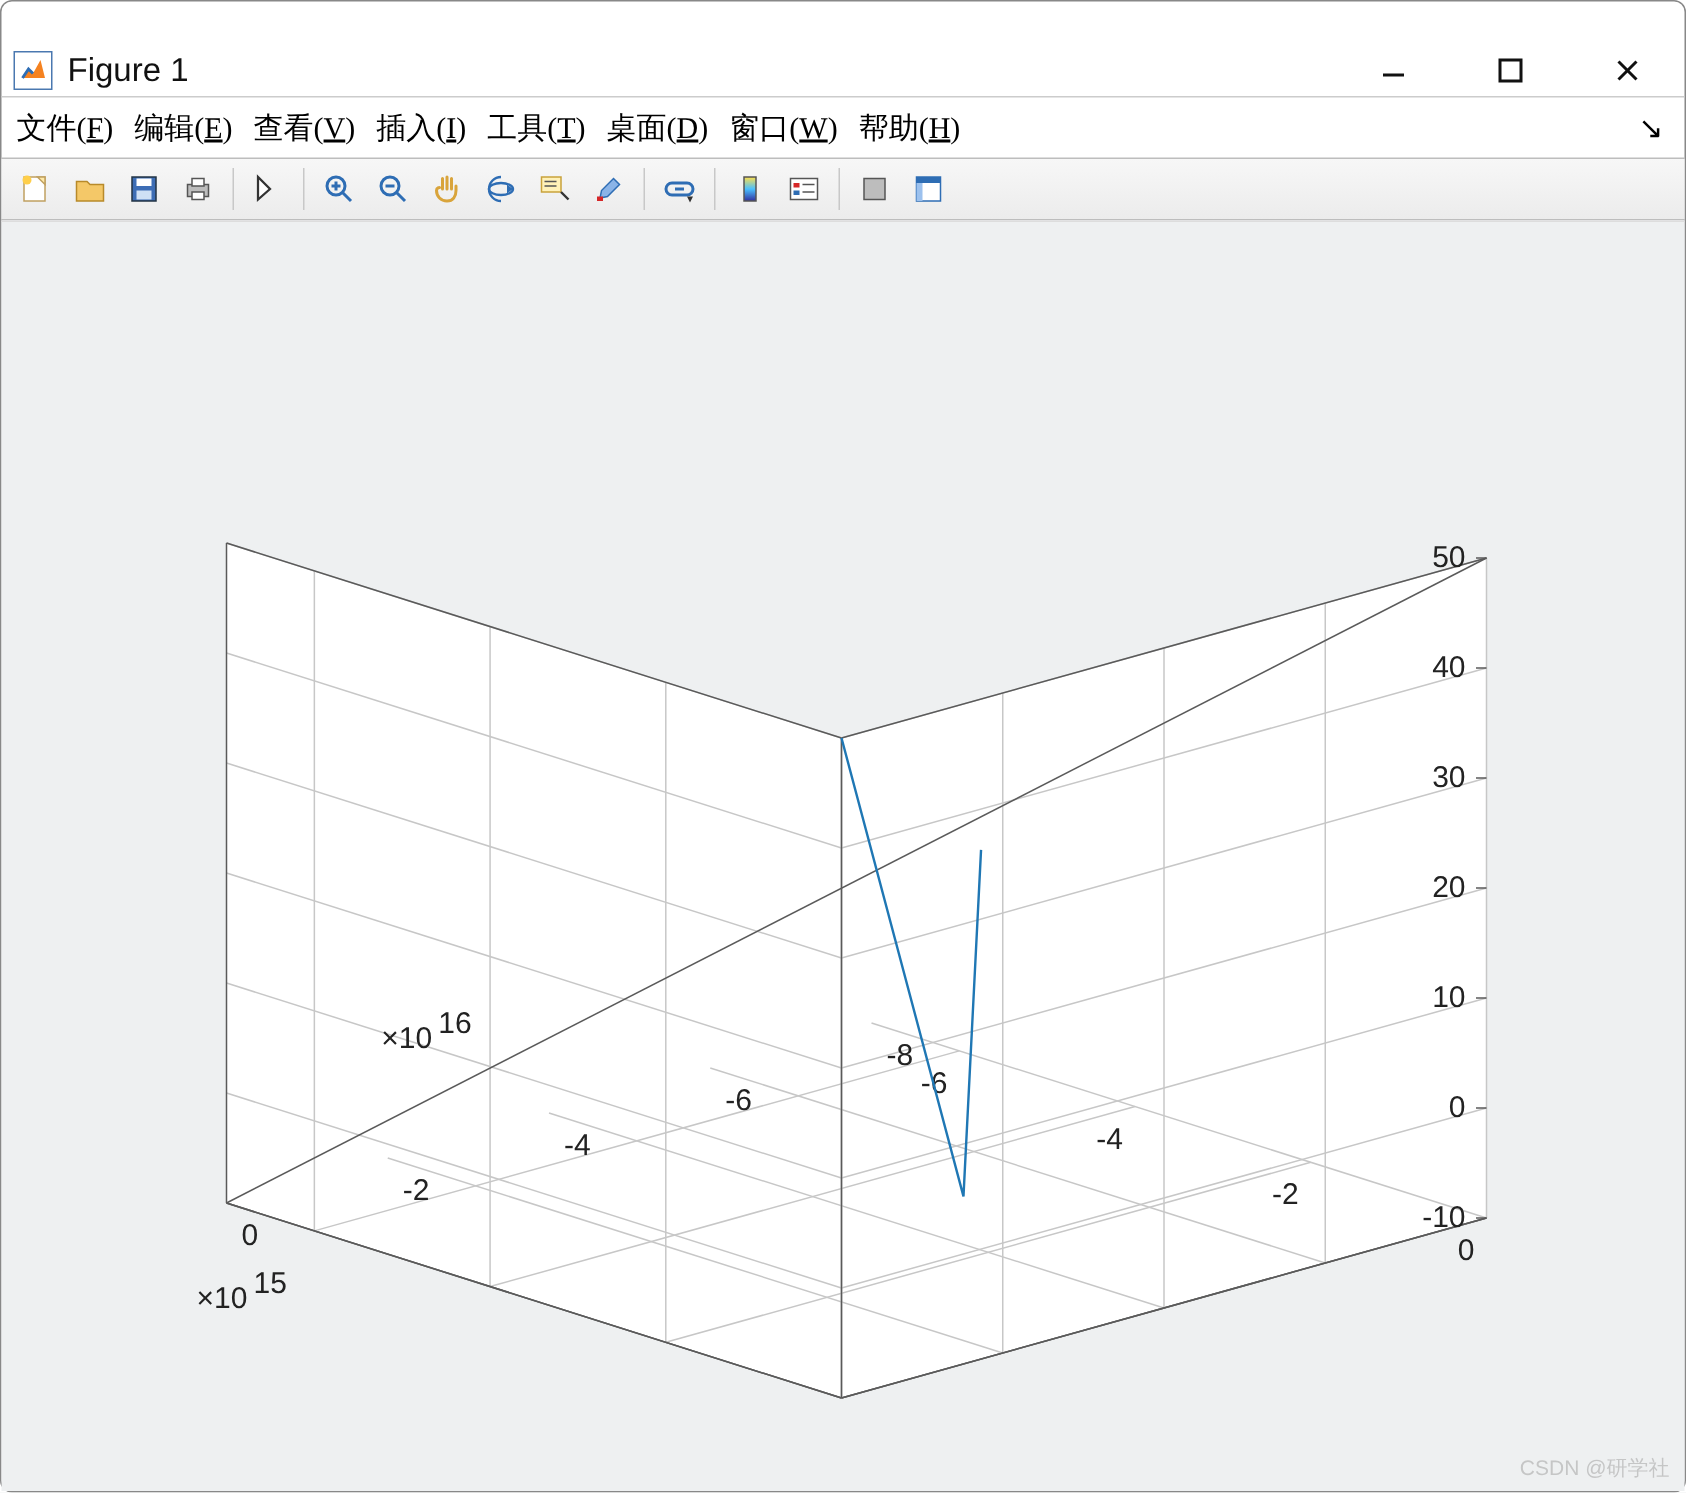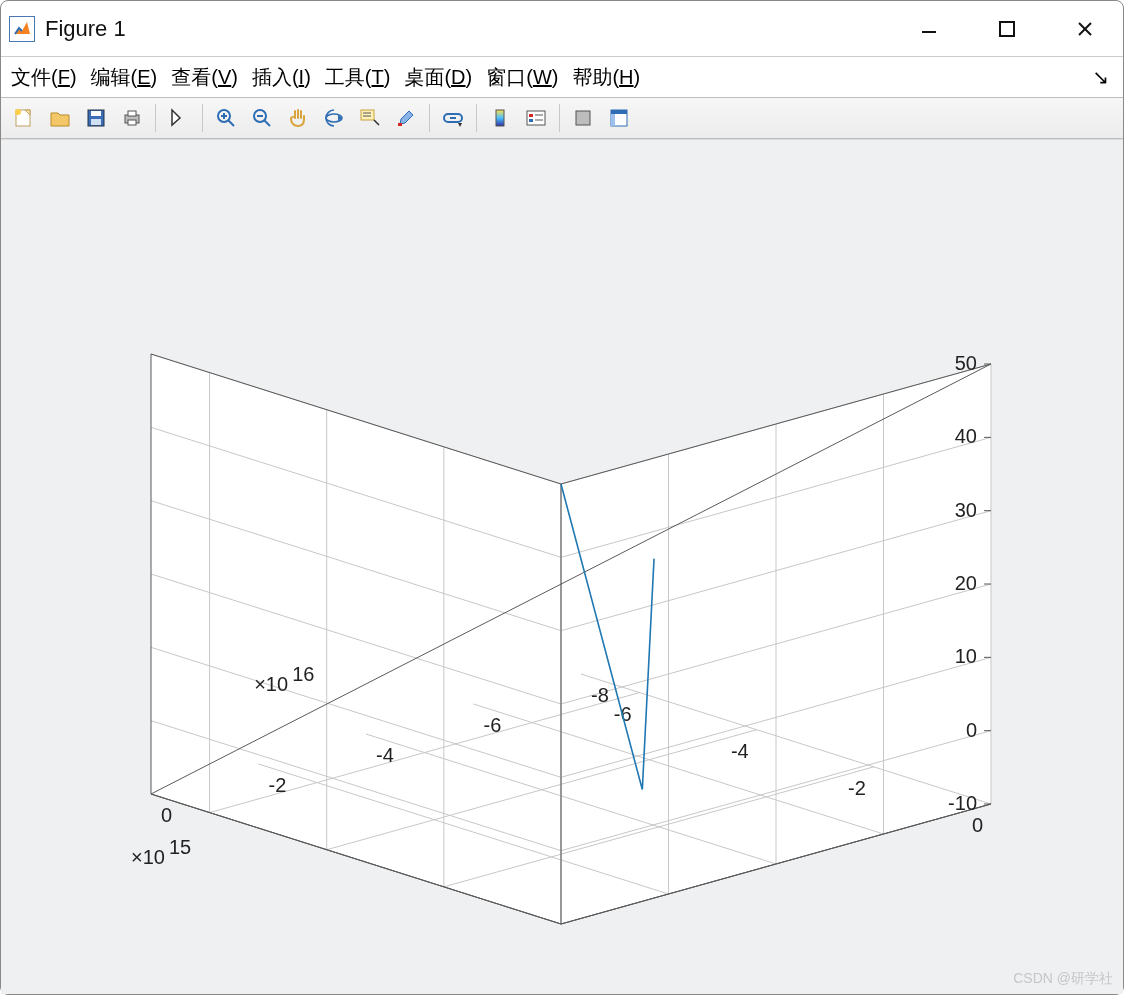--- a/index.html
+++ b/index.html
@@ -12,45 +12,47 @@
     }
     .window {
       width: 100%; height: 100%;
       border: 1px solid #888;
       border-radius: 8px;
       display: flex; flex-direction: column;
       background:#fff;
     }
     
     .titlebar {
-      height: 56px;
+      height: 36px;
       display: flex; align-items: center;
       padding: 0 12px 0 8px;
       border-bottom: 1px solid #ccc;
       font-size: 22px;
       color:#111;
+      margin-top:28px;
     }
     .titlebar .app-icon {
       width: 26px; height: 26px;
       margin-right: 10px;
       display:inline-flex; align-items:center; justify-content:center;
       border:1px solid #4a78b0;
       background:#fff;
     }
     .titlebar .title { flex: 1; }
     .titlebar .winbtns { display:flex; gap: 38px; margin-right:6px;}
     .titlebar .winbtn { width:40px; height:30px; display:flex;align-items:center;justify-content:center; font-size:20px; color:#111; cursor:pointer;}
     
     .menubar {
       height: 40px;
       display:flex; align-items:center;
       padding: 0 10px;
       font-size: 20px;
       color:#000;
       gap: 14px;
+      font-family: Liberation Serif, serif;
     }
     .menubar .menuitem { cursor:pointer; white-space:nowrap;}
     .menubar .menuitem u { text-decoration: underline; }
     .menubar .spacer { flex:1; }
     .dock-arrow { font-size:20px; color:#000; cursor:pointer; padding-right:4px;}
     
     .toolbar {
       height: 42px;
       border-top:1px solid #bdbdbd;
       border-bottom:1px solid #bdbdbd;

